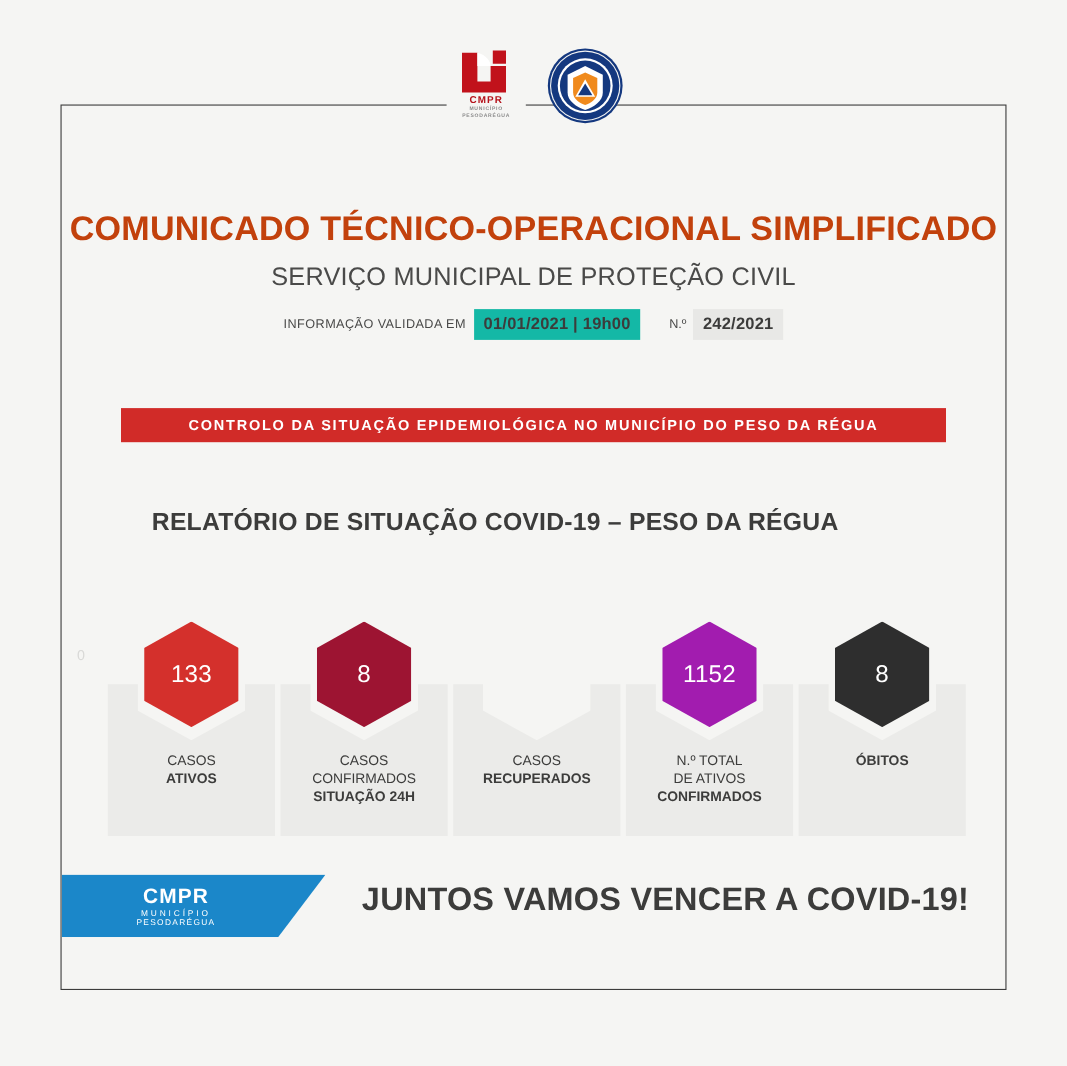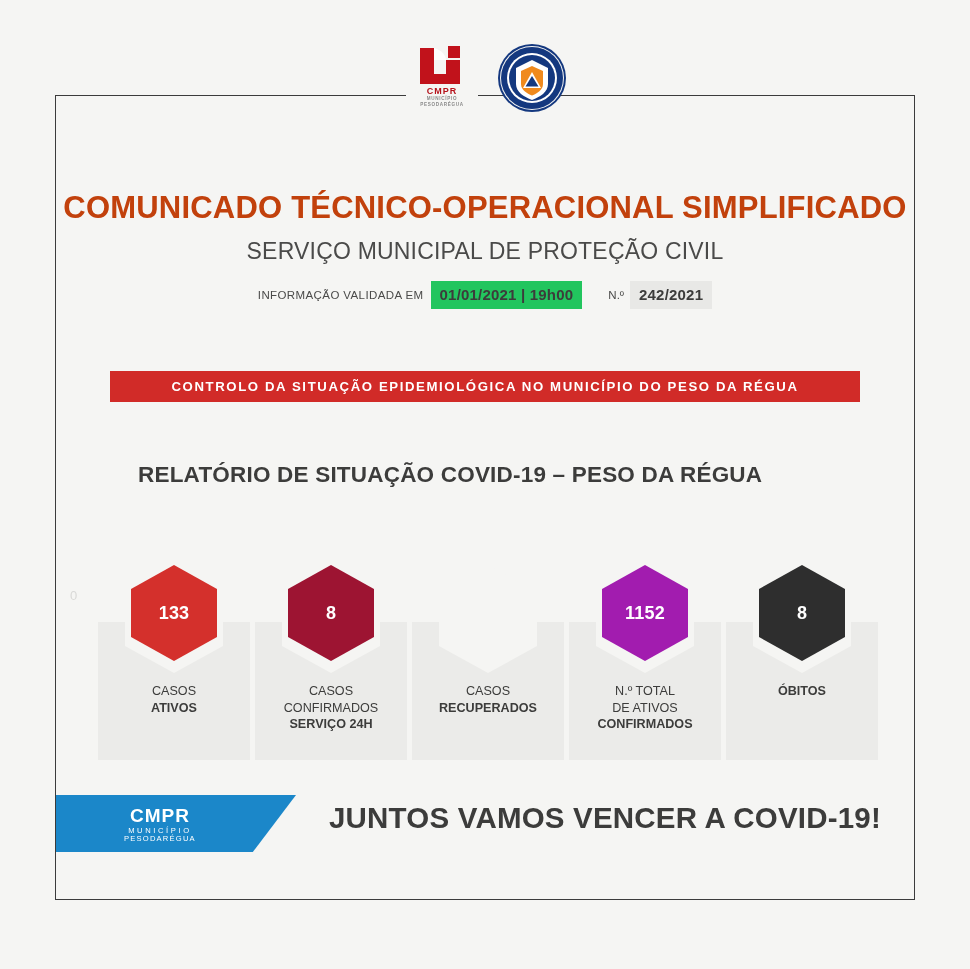--- a/index.html
+++ b/index.html
@@ -126,21 +126,21 @@
     font-size: 12px;
     color: #3c3c3b;
   }
   .info-label {
     font-size: 11.5px;
     letter-spacing: 0.4px;
     color: #4a4a49;
     padding-right: 7px;
   }
   .info-chip {
-    background: #22c55e;
+    background: #14b8a6;
     padding: 5px 9px 6px 9px;
     font-size: 15px;
     font-weight: bold;
     color: #3c3c3b;
     letter-spacing: 0.2px;
   }
   .info-num-label {
     font-size: 11.5px;
     color: #4a4a49;
     padding: 0 6px 0 26px;
@@ -220,22 +220,22 @@
     top: 0;
     transform: translateX(-50%);
     width: 98px;
     height: 108px;
     clip-path: polygon(50% 0%, 100% 25%, 100% 75%, 50% 100%, 0% 75%, 0% 25%);
     background: #f5f5f3;
     z-index: 2;
   }
   .hex-value {
     color: #ffffff;
-    font-size: 18px;
-    font-weight: bold;
+    font-size: 22px;
+    font-weight: normal;
     letter-spacing: 0.2px;
   }
   .stat-label {
     position: absolute;
     left: 0;
     right: 0;
     top: 118px;
     text-align: center;
     font-size: 12.6px;
     color: #3c3c3b;
@@ -379,21 +379,21 @@
 
     <div class="stat">
       <div class="stat-card"></div>
       <div class="hex-shadow"></div>
       <div class="hex" style="background:#9d1432">
         <span class="hex-value">8</span>
       </div>
       <div class="stat-label">
         <span class="light">CASOS</span>
         <span class="light">CONFIRMADOS</span>
-        <span class="bold">SERVIÇO 24H</span>
+        <span class="bold">SITUAÇÃO 24H</span>
       </div>
     </div>
 
     <div class="stat">
       <div class="stat-card"></div>
       <div class="hex-shadow"></div>
       <div class="stat-label">
         <span class="light">CASOS</span>
         <span class="bold">RECUPERADOS</span>
       </div>

